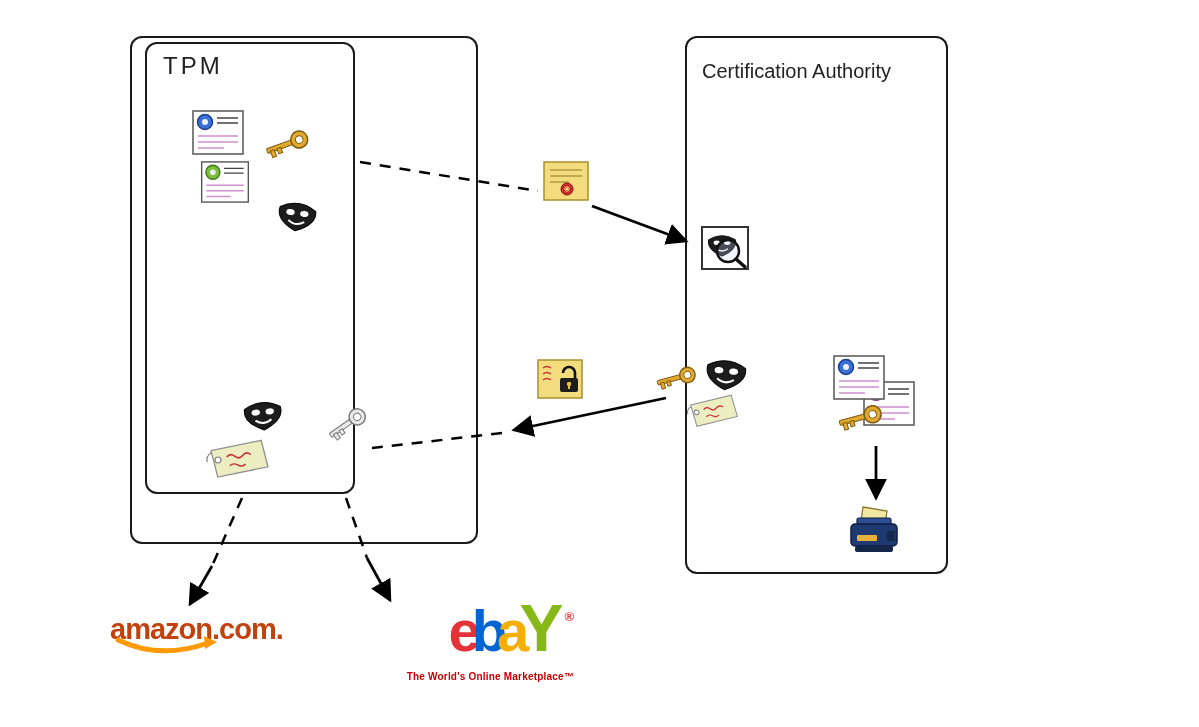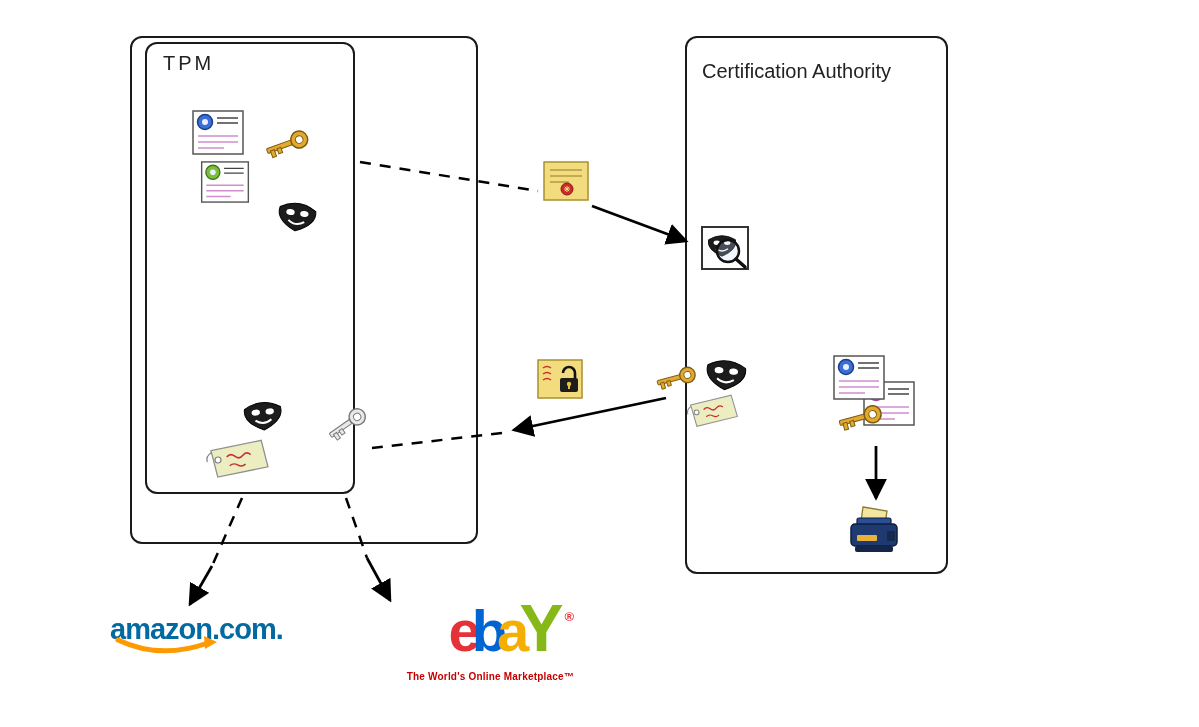--- a/index.html
+++ b/index.html
@@ -17,36 +17,36 @@
     border: 2.5px solid #1a1a1a;
     border-radius: 12px;
     background: transparent;
   }
   .box-label {
     position: absolute;
     color: #222222;
     font-family: "Liberation Sans", sans-serif;
     font-weight: 400;
   }
-  #tpm-label { left: 163px; top: 52px; font-size: 20px; letter-spacing: 3px; }
+  #tpm-label { left: 163px; top: 52px; font-size: 24px; letter-spacing: 3px; }
   #ca-label  { left: 702px; top: 58px; font-size: 20px; width: 190px; line-height: 1.3; }
 
   .icon { position: absolute; }
   .icon svg { display: block; }
 
   #arrow-layer { position: absolute; left: 0; top: 0; pointer-events: none; }
 
   
   #amazon-logo { position: absolute; left: 110px; top: 613px; width: 180px; }
   #amazon-text {
     font-family: "Liberation Sans", sans-serif;
     font-weight: bold;
     font-size: 29px;
     letter-spacing: -1px;
-    color: #0369a1;
+    color: #c2410c;
     white-space: nowrap;
   }
   #amazon-smile { margin-top: -10px; margin-left: 2px; display: block; }
 
   
   #ebay-logo { position: absolute; left: 394px; top: 588px; width: 180px; text-align: right; }
   #ebay-letters {
     font-family: "Liberation Sans", sans-serif;
     font-weight: bold;
     line-height: 58px;

